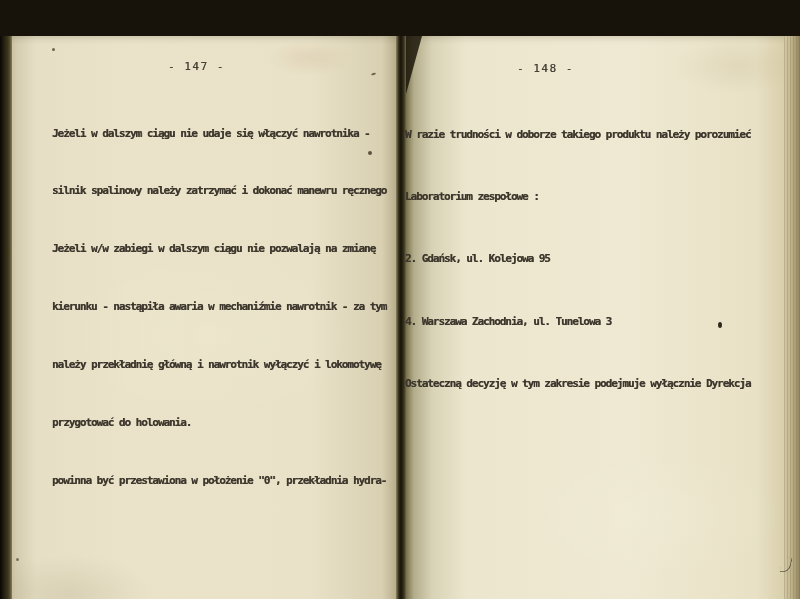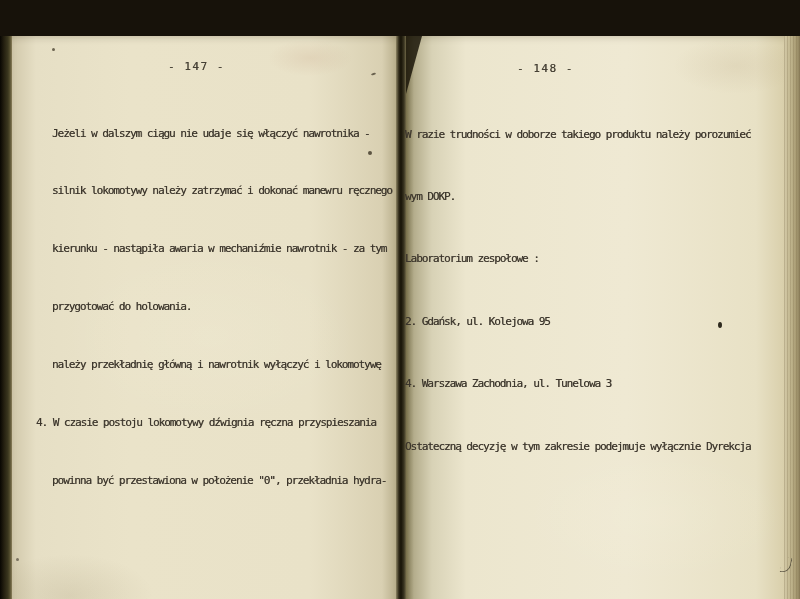--- a/index.html
+++ b/index.html
@@ -63,21 +63,21 @@
       linear-gradient(to right,#d3c9a7 0,#c4b992 6px,#a99c74 12px,#8d805c 16px);
   }
 
   
   .txt{
     position:absolute;color:#3c362c;
     font-size:11px;letter-spacing:-1.05px;line-height:19.3px;
     text-shadow:.3px .3px .5px rgba(55,48,38,.65);
     white-space:pre;
   }
-  .txt div{height:19.3px;}
+  .txt div{height:19.3px;font-weight:bold;}
   .block-left{left:30px;top:49px;width:364px;}
   .block-right{left:405px;top:47px;width:380px;line-height:20.8px;}
   .block-right div{height:20.8px;}
   .ind-a{margin-left:22px;}  
   .ind-b{margin-left:6px;}     
   .pagenum{
     position:absolute;color:#45403４;color:#454034;
     font-size:11px;letter-spacing:1.5px;
     text-shadow:.3px .3px .5px rgba(55,48,38,.6);
   }
@@ -107,25 +107,25 @@
   <div class="gutter"></div>
   <div class="page-right"></div>
   <div class="corner-shadow"></div>
   <div class="edge-right"></div>
 
   <div class="pagenum pagenum-left">- 147 -</div>
   <div class="pagenum pagenum-right">- 148 -</div>
 
   <div class="txt block-left">
     <div class="ind-a">Jeżeli w dalszym ciągu nie udaje się włączyć nawrotnika -</div>
-    <div class="ind-a">silnik lokomotywy należy zatrzymać i dokonać manewru ręcznego</div>
+    <div class="ind-a">silnik spalinowy należy zatrzymać i dokonać manewru ręcznego</div>
+    <div class="ind-a">Jeżeli w/w zabiegi w dalszym ciągu nie pozwalają na zmianę</div>
     <div class="ind-a">kierunku - nastąpiła awaria w mechaniźmie nawrotnik - za tym</div>
+    <div class="ind-a">należy przekładnię główną i nawrotnik wyłączyć i lokomotywę</div>
     <div class="ind-a">przygotować do holowania.</div>
-    <div class="ind-a">należy przekładnię główną i nawrotnik wyłączyć i lokomotywę</div>
-    <div class="ind-b">4. W czasie postoju lokomotywy dźwignia ręczna przyspieszania</div>
     <div class="ind-a">powinna być przestawiona w położenie "0", przekładnia hydra-</div>
     
     
     
     
     
     
     
     
     
@@ -136,21 +136,20 @@
     
     
     
     
     
     
   </div>
 
   <div class="txt block-right">
     <div>W razie trudności w doborze takiego produktu należy porozumieć</div>
-    <div>wym DOKP.</div>
     <div>Laboratorium zespołowe :</div>
     <div>2. Gdańsk, ul. Kolejowa 95</div>
     <div>4. Warszawa Zachodnia, ul. Tunelowa 3</div>
     <div>Ostateczną decyzję w tym zakresie podejmuje wyłącznie Dyrekcja</div>
     
   </div>
 
   <div class="speck sp1"></div>
   <div class="speck sp2"></div>
   <div class="speck sp3"></div>

